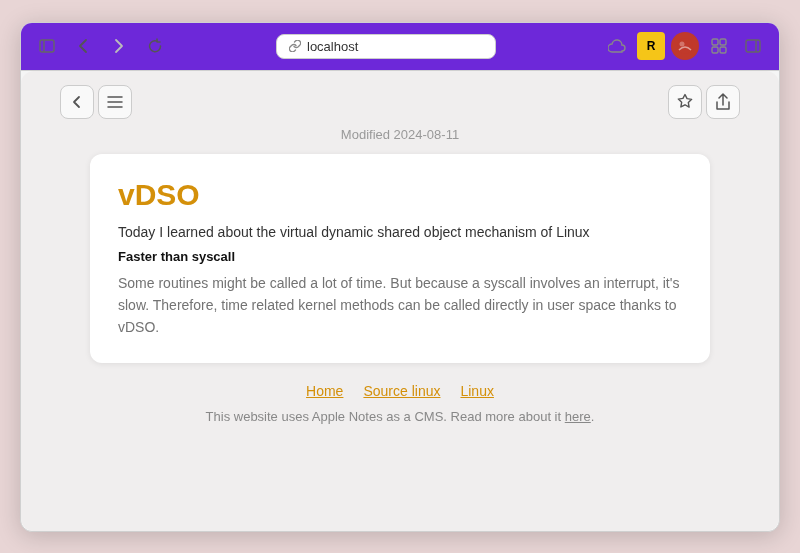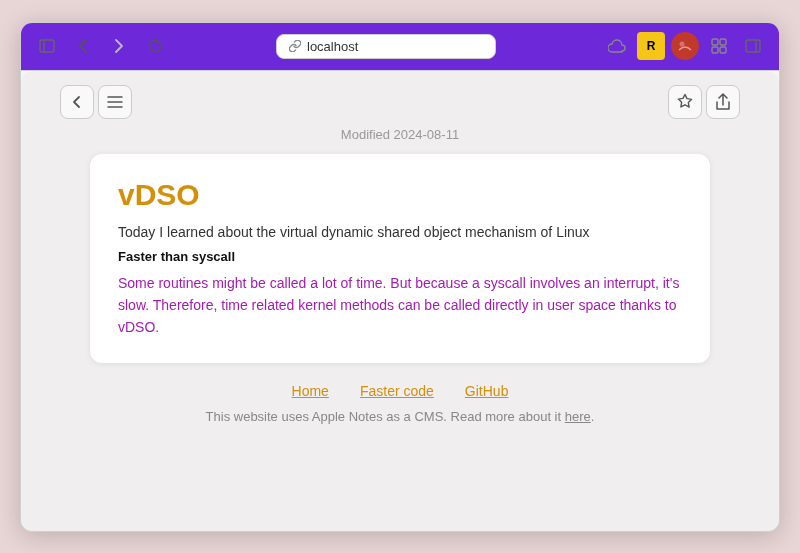--- a/index.html
+++ b/index.html
@@ -197,36 +197,36 @@
 
     .card-subtitle {
       font-size: 13px;
       font-weight: 700;
       color: #111;
       margin-bottom: 8px;
     }
 
     .card-body {
       font-size: 14px;
-      color: #a21caf;
+      color: #737373;
       line-height: 1.6;
     }
 
     
     .footer {
       width: 100%;
       max-width: 620px;
       text-align: center;
       padding-bottom: 16px;
     }
 
     .footer-links {
       display: flex;
       justify-content: center;
-      gap: 31px;
+      gap: 20px;
       margin-bottom: 10px;
     }
 
     .footer-link {
       color: #d4900a;
       text-decoration: underline;
       font-size: 14px;
       cursor: pointer;
     }
 
@@ -358,22 +358,22 @@
     <div class="card">
       <div class="card-title">vDSO</div>
       <p class="card-intro">Today I learned about the virtual dynamic shared object mechanism of Linux</p>
       <div class="card-subtitle">Faster than syscall</div>
       <p class="card-body">Some routines might be called a lot of time. But because a syscall involves an interrupt, it's slow. Therefore, time related kernel methods can be called directly in user space thanks to vDSO.</p>
     </div>
 
     <div class="footer">
       <div class="footer-links">
         <a class="footer-link" href="#">Home</a>
-        <a class="footer-link" href="#">Faster code</a>
-        <a class="footer-link" href="#">GitHub</a>
+        <a class="footer-link" href="#">Source linux</a>
+        <a class="footer-link" href="#">Linux</a>
       </div>
       <p class="footer-note">
         <span>This website uses Apple Notes as a CMS. Read more about it</span>
         <a href="#">here</a><span>.</span>
       </p>
     </div>
 
   </div>
 </div>
 

